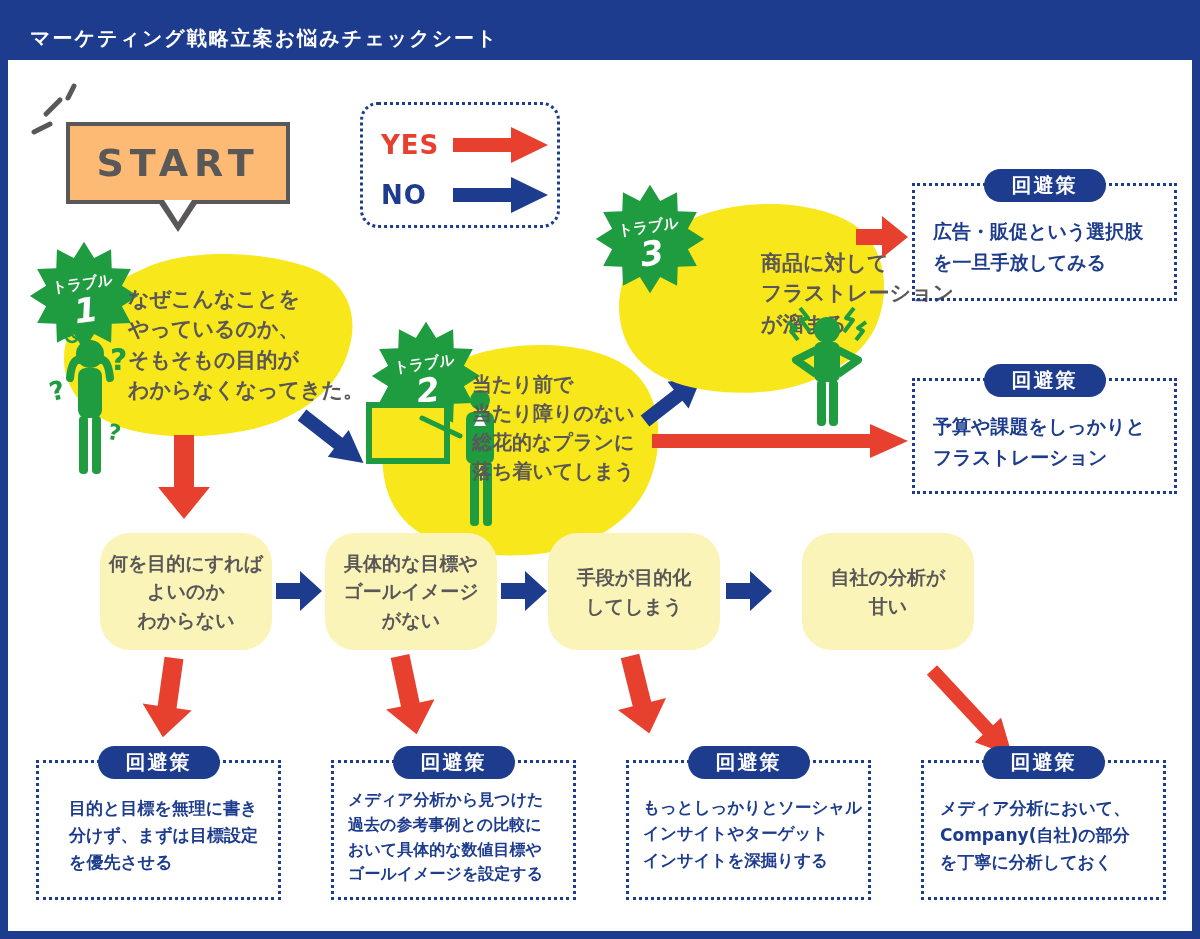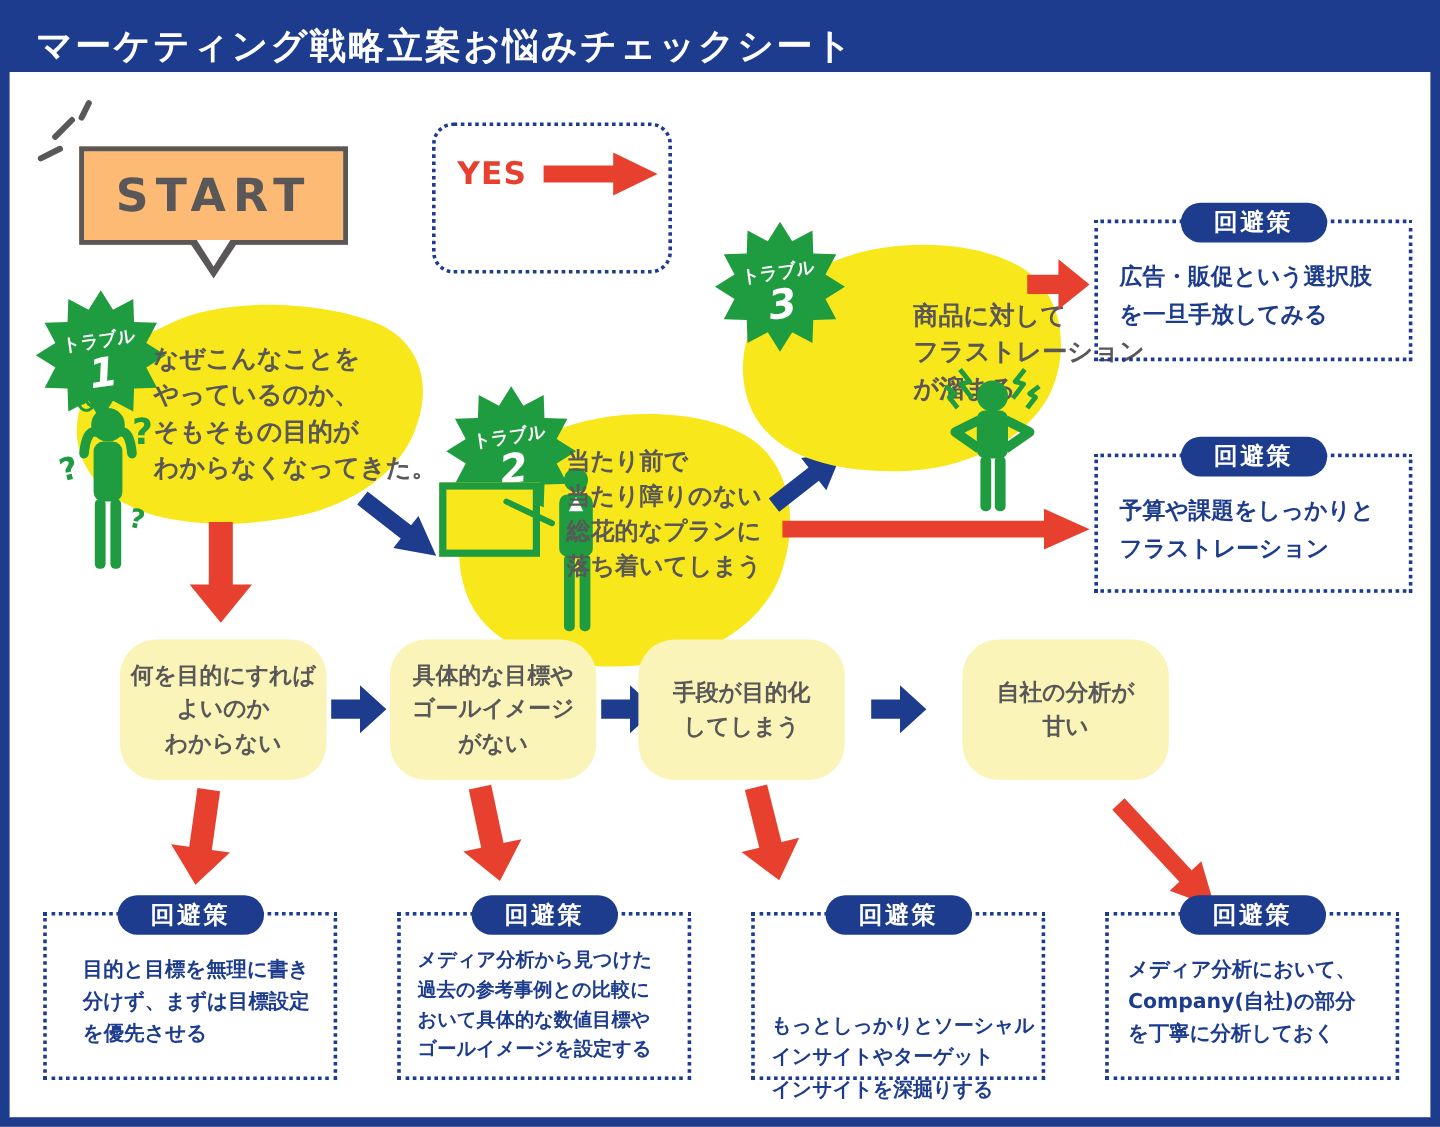--- a/index.html
+++ b/index.html
@@ -2,21 +2,21 @@
 <html><head>
 <meta charset="utf-8">
 <style>
   * { margin:0; padding:0; box-sizing:border-box; }
   body { font-family:"DejaVu Sans","Liberation Sans",sans-serif; }
   .page { position:relative; width:1200px; height:939px; background:#1d3c8d; overflow:hidden; }
   .content { position:absolute; left:8px; right:8px; top:60px; bottom:8px; background:#ffffff; }
   .abs { position:absolute; }
   .pre { white-space:pre-line; }
   .header-title { position:absolute; left:30px; top:0; height:76px; display:flex; align-items:center;
-    color:#ffffff; font-size:30px; font-weight:bold; letter-spacing:2px; }
+    color:#ffffff; font-size:20px; font-weight:bold; letter-spacing:2px; }
   .start-bubble { position:absolute; left:66px; top:122px; width:224px; height:82px;
     border:4px solid #595757; background:#fdba74; display:flex; align-items:center; justify-content:center;
     color:#595757; font-size:38px; font-weight:bold; letter-spacing:6px; }
   .tail-outer { position:absolute; left:158px; top:202px; width:0; height:0;
     border-left:20px solid transparent; border-right:20px solid transparent; border-top:30px solid #595757; }
   .tail-inner { position:absolute; left:164px; top:200px; width:0; height:0;
     border-left:14px solid transparent; border-right:14px solid transparent; border-top:22px solid #ffffff; }
   .legend-box { position:absolute; left:360px; top:102px; width:200px; height:126px;
     border:3px dotted #1d3c8d; border-radius:18px; }
   .legend-row { position:absolute; left:18px; display:flex; align-items:center; gap:10px; }
@@ -49,20 +49,26 @@
   <div class="tail-outer"></div>
   <div class="tail-inner"></div>
 
   <div class="legend-box">
     <div class="legend-row" style="top:22px;">
       <span class="legend-yes">YES</span>
       <svg width="95" height="36" viewBox="0 0 95 36">
         <polygon points="0,11 58,11 58,0 95,18 58,36 58,25 0,25" fill="#e8402f"></polygon>
       </svg>
     </div>
+    <div class="legend-row" style="top:72px;">
+      <span class="legend-no">NO</span>
+      <svg width="95" height="36" viewBox="0 0 95 36">
+        <polygon points="0,11 58,11 58,0 95,18 58,36 58,25 0,25" fill="#1d3c8d"></polygon>
+      </svg>
+    </div>
   </div>
 
   <svg class="abs" style="left:48px;top:247px;" width="310" height="200" viewBox="0 0 310 200">
     <path d="M 95,22 C 140,0 220,4 265,22 C 300,36 312,70 300,105 C 290,140 255,170 205,182 C 150,194 90,192 55,172 C 18,152 8,115 22,84 C 34,56 60,38 95,22 Z" fill="#f8e71a"></path>
   </svg>
   <svg class="abs" style="left:28px;top:240px;" width="112" height="112" viewBox="0 0 120 120">
     <polygon fill="#1f9b40" points="118,60 100.6,70.9 110.2,89 89.7,89.7 89,110.2 70.9,100.6 60,118 49.1,100.6 31,110.2 30.3,89.7 9.8,89 19.4,70.9 2,60 19.4,49.1 9.8,31 30.3,30.3 31,9.8 49.1,19.4 60,2 70.9,19.4 89,9.8 89.7,30.3 110.2,31 100.6,49.1"></polygon>
     <g transform="rotate(-8 60 60)">
       <text x="60" y="52" text-anchor="middle" fill="#ffffff" font-size="16" font-weight="bold">トラブル</text>
       <text x="60" y="88" text-anchor="middle" fill="#ffffff" font-size="36" font-weight="bold" font-style="italic">1</text>
@@ -170,21 +176,21 @@
 わからない</div>
   <svg class="abs" style="left:276px;top:569px;" width="46" height="44" viewBox="0 0 46 44">
     <polygon points="0,14 24,14 24,2 46,22 24,42 24,30 0,30" fill="#1d3c8d"></polygon>
   </svg>
   <div class="mid-box pre" style="left:325px;">具体的な目標や
 ゴールイメージ
 がない</div>
   <svg class="abs" style="left:501px;top:569px;" width="46" height="44" viewBox="0 0 46 44">
     <polygon points="0,14 24,14 24,2 46,22 24,42 24,30 0,30" fill="#1d3c8d"></polygon>
   </svg>
-  <div class="mid-box pre" style="left:532px;">手段が目的化
+  <div class="mid-box pre" style="left:548px;">手段が目的化
 してしまう</div>
   <svg class="abs" style="left:726px;top:569px;" width="46" height="44" viewBox="0 0 46 44">
     <polygon points="0,14 24,14 24,2 46,22 24,42 24,30 0,30" fill="#1d3c8d"></polygon>
   </svg>
   <div class="mid-box pre" style="left:775px;margin-left:27px;">自社の分析が
 甘い</div>
 
   <svg class="abs" style="left:148px;top:658px;transform:rotate(8deg);transform-origin:50% 0;" width="52" height="80" viewBox="0 0 52 84">
     <polygon points="16,0 36,0 36,52 52,52 26,84 0,52 16,52" fill="#e8402f"></polygon>
   </svg>
@@ -206,21 +212,21 @@
   </div>
   <div class="solution-box" style="left:331px;top:760px;width:245px;height:140px;">
     <div class="pill">回避策</div>
     <div class="solution-text pre" style="left:14px;top:26px;font-size:16px;line-height:1.55;font-family:Liberation Mono, monospace;">メディア分析から見つけた
 過去の参考事例との比較に
 おいて具体的な数値目標や
 ゴールイメージを設定する</div>
   </div>
   <div class="solution-box" style="left:626px;top:760px;width:245px;height:140px;">
     <div class="pill">回避策</div>
-    <div class="solution-text pre" style="left:14px;top:32px;font-size:16.5px;line-height:1.6;margin-top:47px;">もっとしっかりとソーシャル
+    <div class="solution-text pre" style="left:14px;top:32px;font-size:16.5px;line-height:1.6;">もっとしっかりとソーシャル
 インサイトやターゲット
 インサイトを深掘りする</div>
   </div>
   <div class="solution-box" style="left:921px;top:760px;width:245px;height:140px;">
     <div class="pill">回避策</div>
     <div class="solution-text pre" style="left:16px;top:32px;font-size:17px;line-height:1.6;">メディア分析において、
 Company(自社)の部分
 を丁寧に分析しておく</div>
   </div>
 </div>

